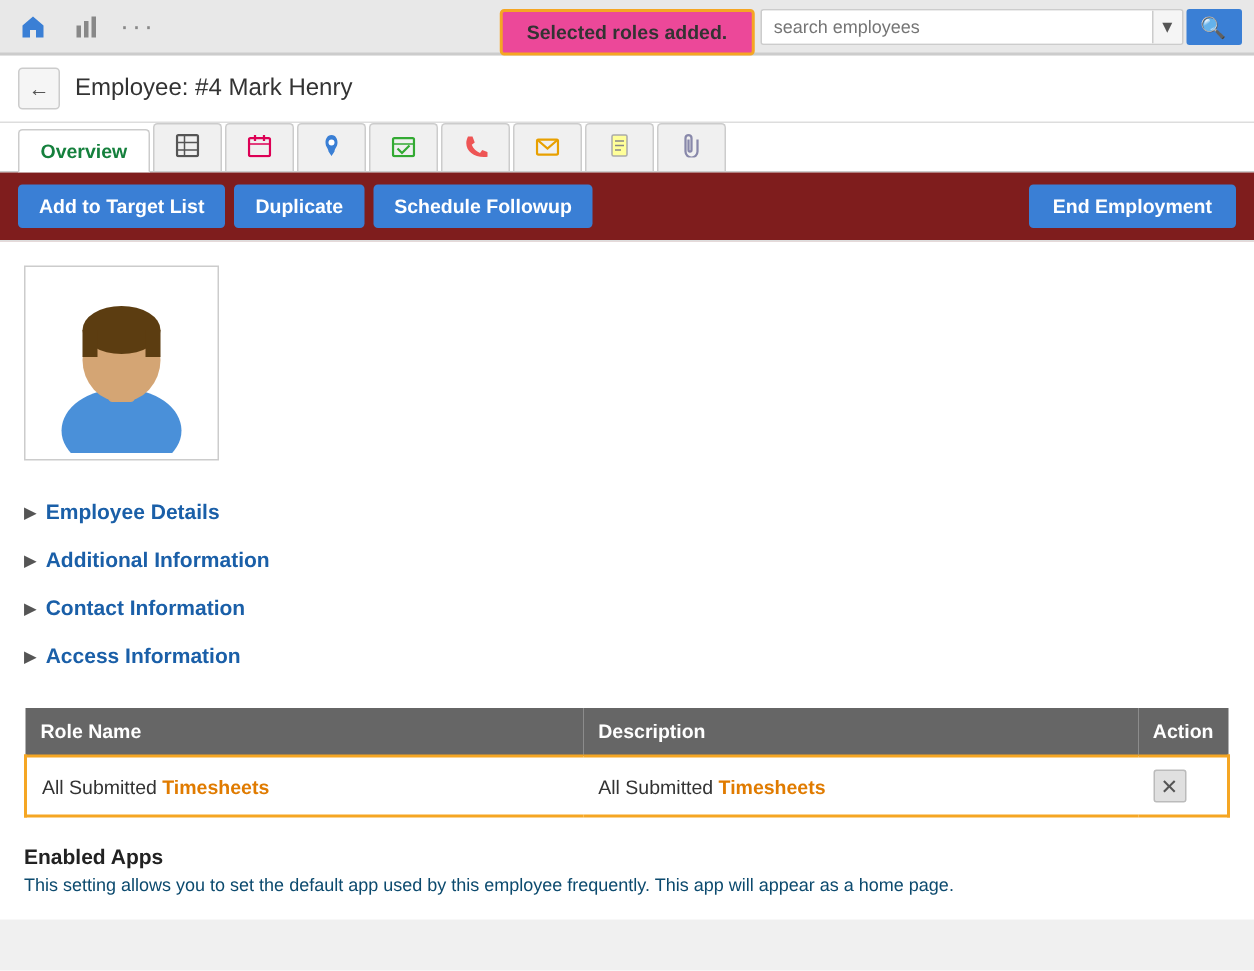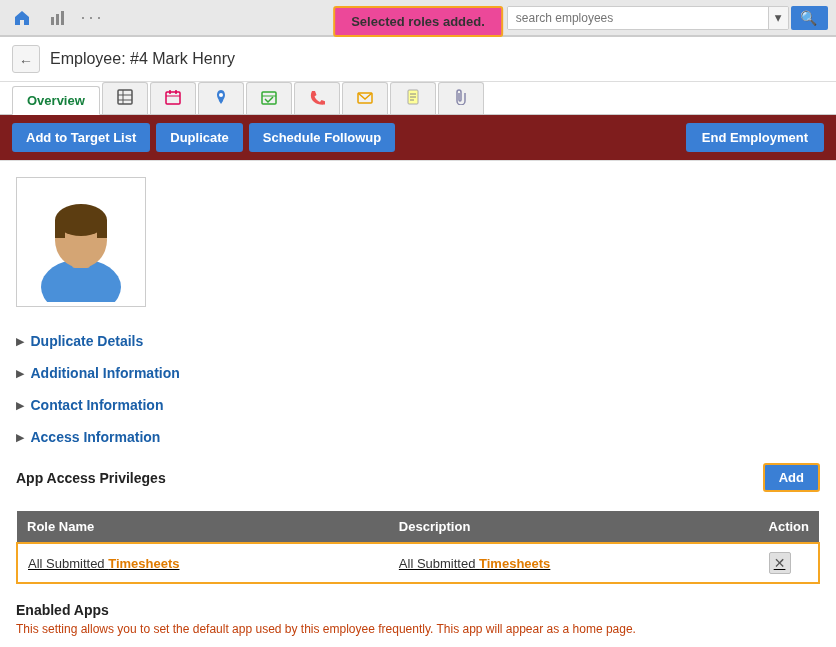--- a/index.html
+++ b/index.html
@@ -240,21 +240,20 @@
       background: #666;
       color: white;
     }
     .privileges-table thead th {
       padding: 8px 10px;
       text-align: left;
       font-size: 13px;
     }
     .privileges-table tbody tr {
       border: 2px solid #f5a623;
-      text-decoration: underline;
     }
     .privileges-table tbody td {
       padding: 8px 10px;
       font-size: 13px;
       color: #333;
       background: white;
     }
     .remove-btn {
       background: #e0e0e0;
       border: 1px solid #bbb;
@@ -270,21 +269,21 @@
     
     .enabled-apps-title {
       font-weight: bold;
       font-size: 14px;
       color: #222;
       margin-top: 18px;
       margin-bottom: 4px;
     }
     .enabled-apps-desc {
       font-size: 12px;
-      color: #c2410c;
+      color: #0c4a6e;
     }
 
     .top-bar-wrapper {
       position: relative;
       background: #e8e8e8;
       border-bottom: 1px solid #ccc;
     }
   </style>
 </head>
 <body>
@@ -415,39 +414,35 @@
       <ellipse cx="55" cy="58" rx="26" ry="28" fill="#d4a574"></ellipse>
 
       <ellipse cx="55" cy="38" rx="26" ry="16" fill="#5c3d11"></ellipse>
       <rect x="29" y="38" width="10" height="18" fill="#5c3d11" rx="0"></rect>
       <rect x="71" y="38" width="10" height="18" fill="#5c3d11" rx="0"></rect>
     </svg>
   </div>
 
   <div class="section-row">
     <span class="section-arrow">▶</span>
-    <span class="section-label">Duplicate Details</span>
+    <span class="section-label">Employee Details</span>
   </div>
   <div class="section-row">
     <span class="section-arrow">▶</span>
     <span class="section-label">Additional Information</span>
   </div>
   <div class="section-row">
     <span class="section-arrow">▶</span>
     <span class="section-label">Contact Information</span>
   </div>
   <div class="section-row">
     <span class="section-arrow">▶</span>
     <span class="section-label">Access Information</span>
   </div>
 
-  <div class="app-access-header">
-    <span class="app-access-title">App Access Privileges</span>
-    <button class="add-btn">Add</button>
-  </div>
 
   <table class="privileges-table">
     <thead>
       <tr>
         <th>Role Name</th>
         <th>Description</th>
         <th>Action</th>
       </tr>
     </thead>
     <tbody>

